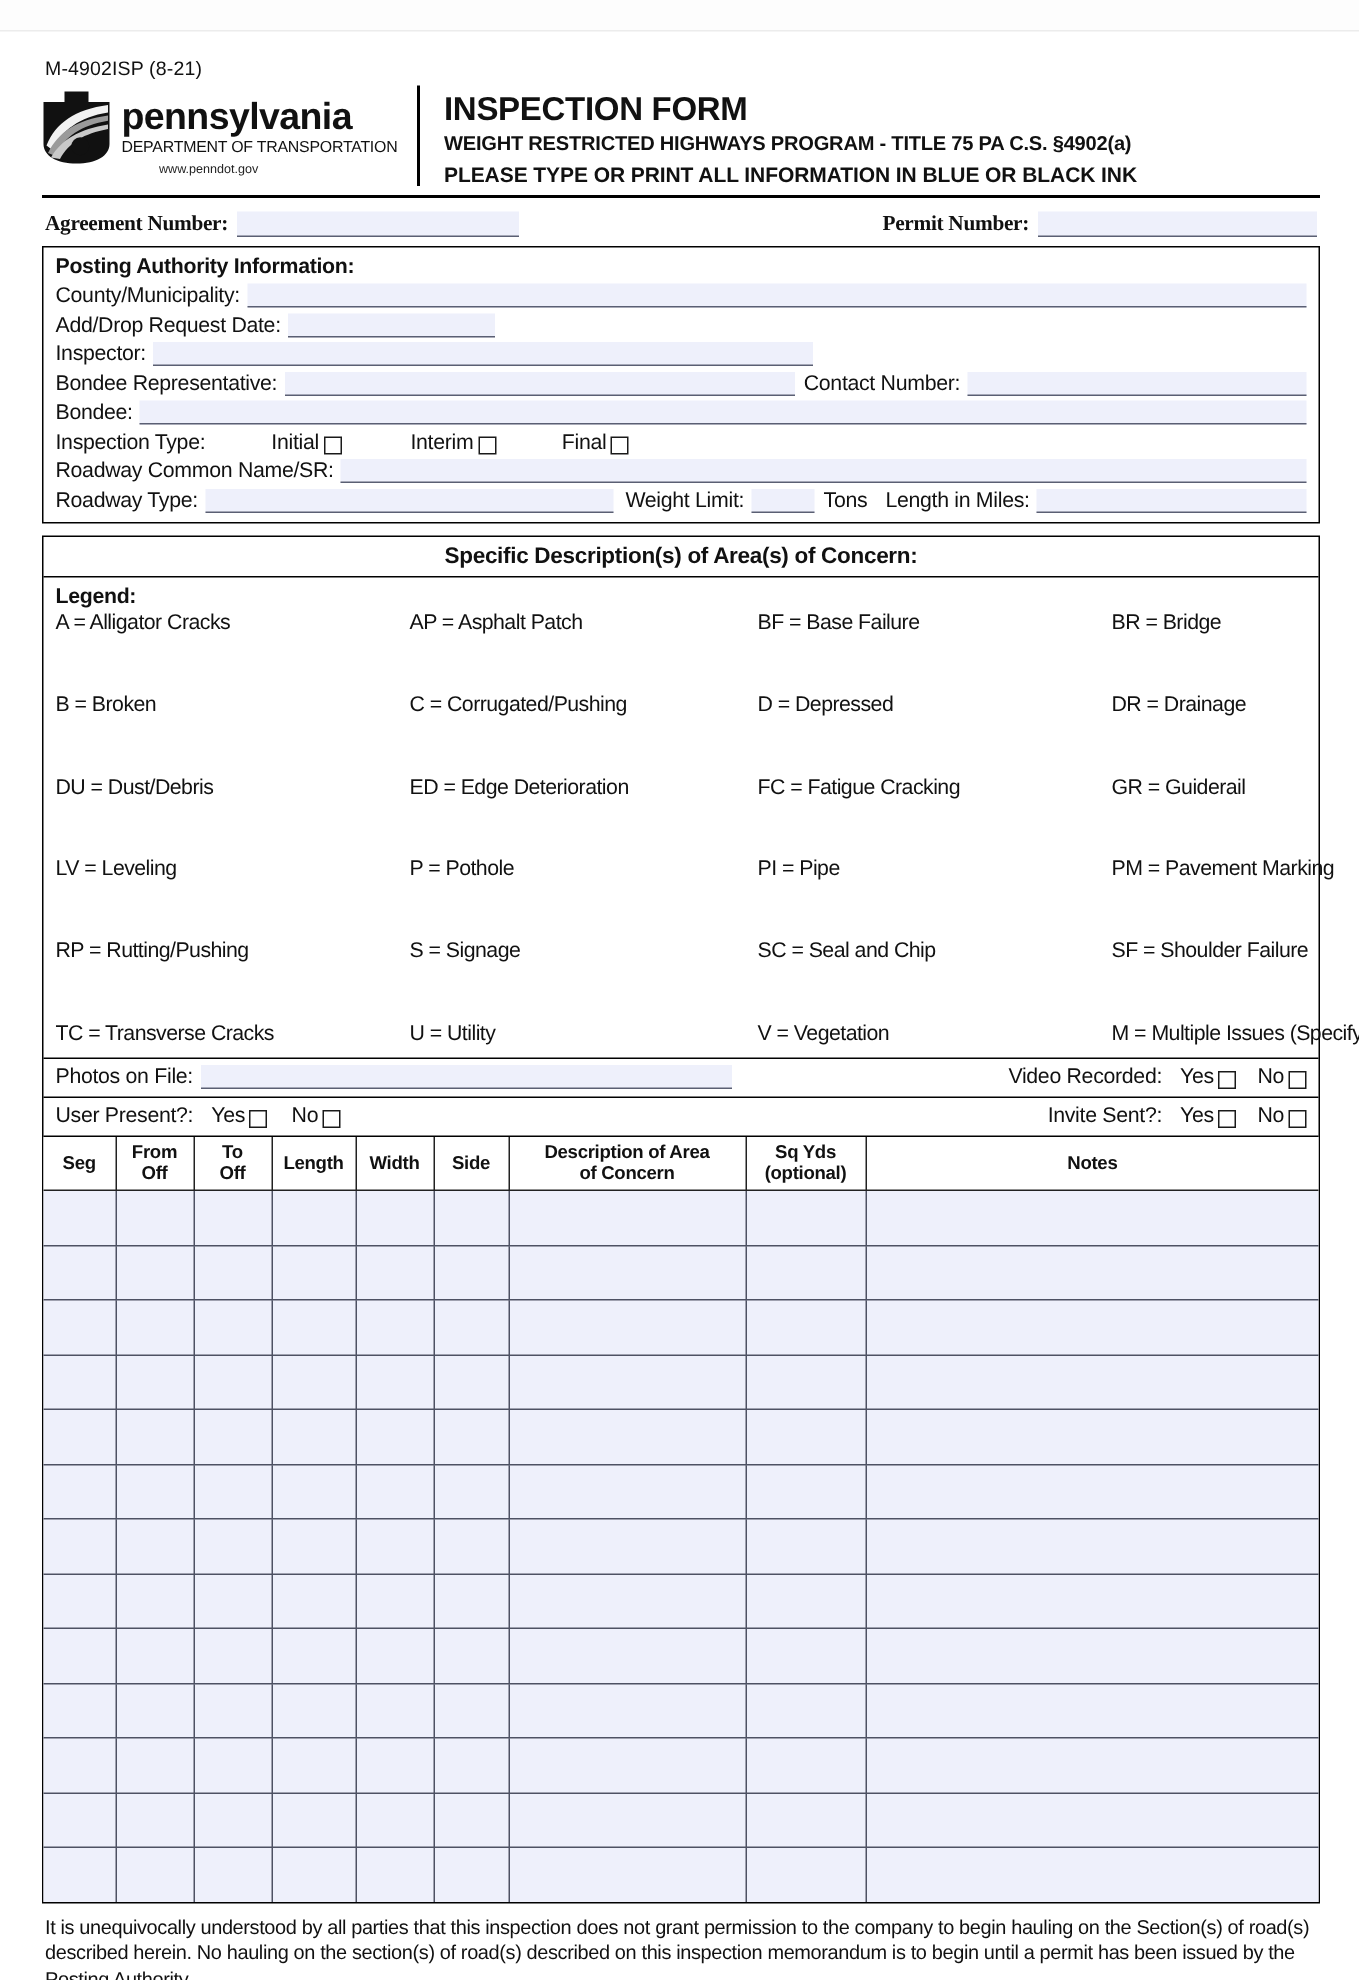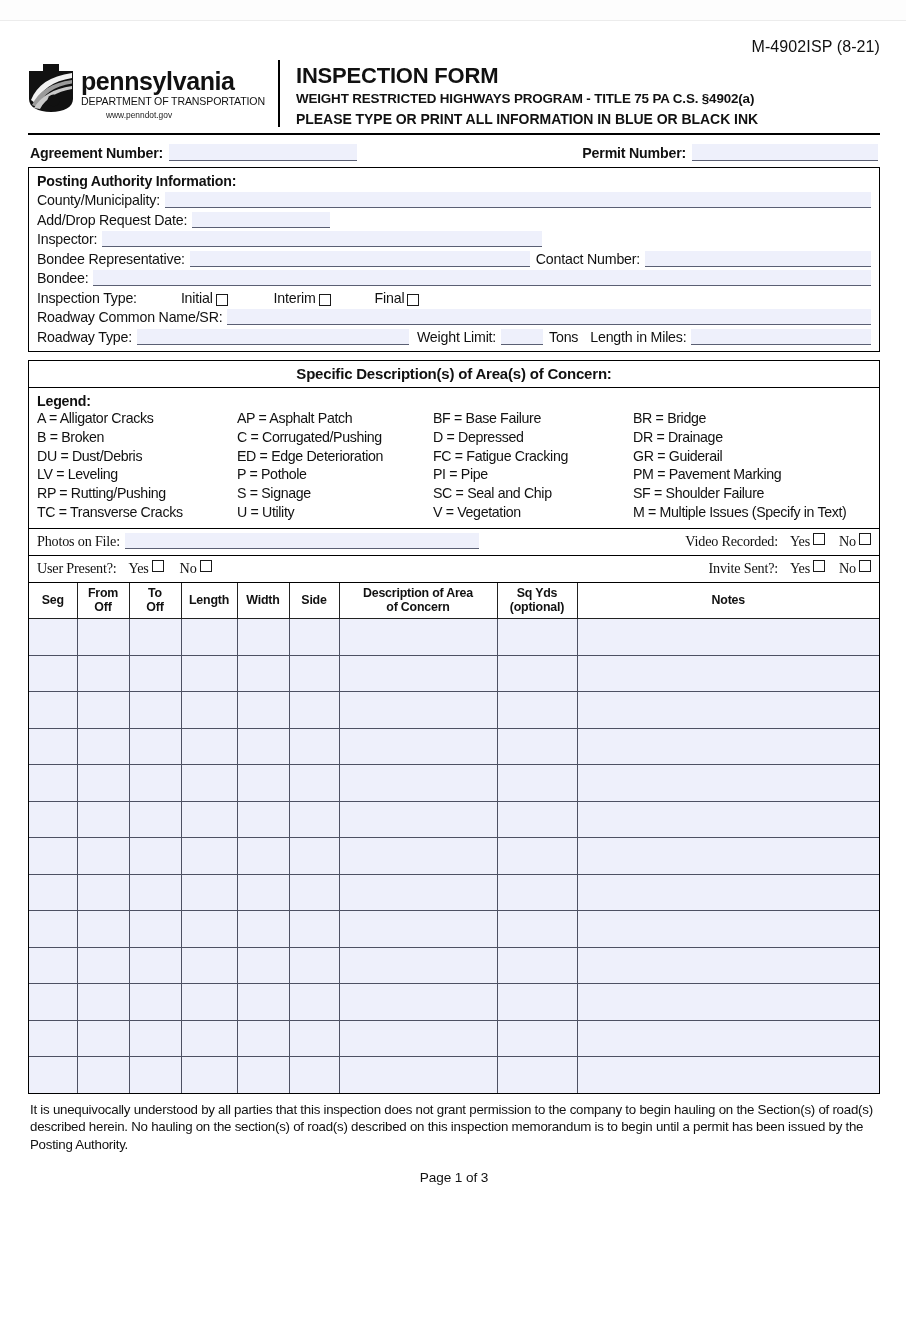--- a/index.html
+++ b/index.html
@@ -22,21 +22,21 @@
     background:#fdfdfd;
     border-bottom:1px solid #ececec;
   }
   .sheet{
     position:absolute;left:0;top:20px;width:906px;
     padding:18px 26px 0 28px;
     box-sizing:border-box;
   }
 
   
-  .formcode{font-size:16px;letter-spacing:.1px;margin:0 0 4px 2px;text-align:right;}
+  .formcode{font-size:13px;letter-spacing:.1px;margin:0 0 4px 2px;}
   .hdr{display:flex;align-items:stretch;}
   .hdr-left{width:250px;flex:0 0 250px;padding-top:2px;}
   .logo-row{display:flex;align-items:flex-start;}
   .keystone{width:46px;height:50px;flex:0 0 46px;margin-right:7px;margin-top:1px;}
   .brand{padding-top:7px;}
   .brand .pa{font-size:25px;font-weight:bold;line-height:.96;letter-spacing:-.4px;}
   .brand .dot{font-size:10.6px;line-height:1.25;letter-spacing:-.15px;margin-top:2px;}
   .brand .url{font-size:8.4px;margin-top:2px;margin-left:25px;color:#222;}
   .hdr-rule{border-left:2px solid #000;margin:0 0 0 0;}
   .hdr-right{padding-left:16px;padding-top:4px;}
@@ -55,43 +55,43 @@
     height:15px;vertical-align:-3px;
   }
   .fill.tall{height:16px;}
   .cbx{
     display:inline-block;width:12px;height:12px;
     border:1.6px solid #1a1a1a;background:#fff;
     vertical-align:-2px;margin-left:3px;box-sizing:border-box;
   }
 
   
-  .agrow{display:flex;align-items:flex-end;margin-top:9px;padding:0 2px;}
+  .agrow{display:flex;align-items:flex-end;margin-top:9px;padding:0 2px;font-family:Liberation Serif, serif;}
   .agrow .sp{flex:1 1 auto;}
 
   
   .box{border:1.6px solid #000;box-sizing:border-box;}
   .pa-box{margin-top:6px;padding:5px 8px 6px 8px;}
   .pa-box .line{margin-top:3.5px;display:flex;align-items:flex-end;}
   .pa-box .line:first-child{margin-top:1px;}
 
   
   .sec{margin-top:8px;}
   .sec-title{
     text-align:center;font-weight:bold;font-size:15px;
     padding:4px 0 5px 0;border-bottom:1.6px solid #000;letter-spacing:-.2px;
   }
   .legend{padding:5px 8px 6px 8px;border-bottom:1.6px solid #000;}
   .legend-h{font-weight:bold;font-size:14.2px;letter-spacing:-.2px;}
-  .legend-grid{display:grid;grid-template-columns:200px 196px 200px 1fr;}
+  .legend-grid{display:grid;grid-template-columns:200px 196px 200px 1fr;gap:36px;}
   .legend-grid div{font-size:14.2px;letter-spacing:-.35px;line-height:1.33;white-space:nowrap;}
 
   .subrow{
-    display:flex;align-items:flex-start;
-    padding:4px 8px 5px 8px;border-bottom:1.6px solid #000;font-family:Liberation Serif, serif;
+    display:flex;align-items:flex-end;
+    padding:4px 8px 5px 8px;border-bottom:1.6px solid #000;
   }
   .subrow .spacer{flex:1 1 auto;}
 
   
   table.grid{border-collapse:collapse;width:100%;table-layout:fixed;}
   table.grid th{
     border:1px solid #222;
     font-size:12.4px;font-weight:bold;line-height:1.14;
     padding:3px 1px 4px 1px;background:#fff;letter-spacing:-.2px;
   }

